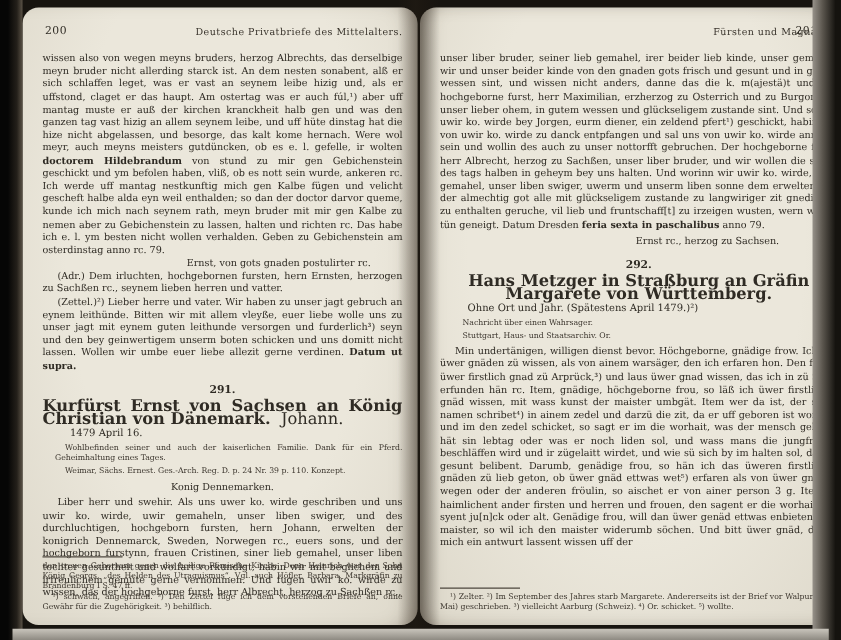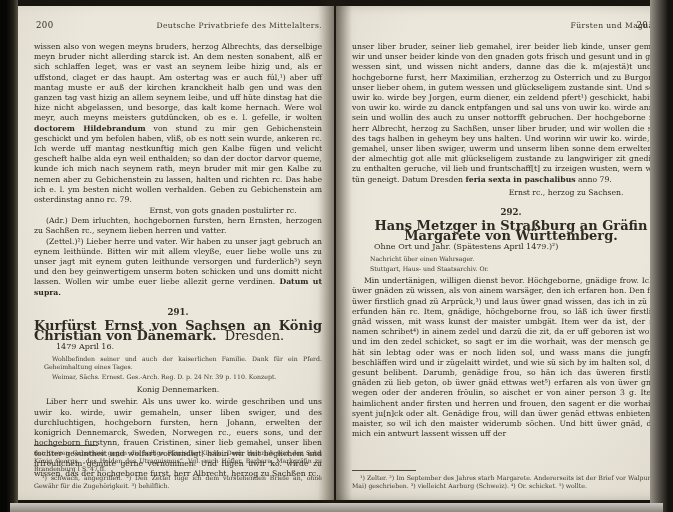--- a/index.html
+++ b/index.html
@@ -1,19 +1,19 @@
 <!DOCTYPE html>
 <html><head>
 <meta charset="utf-8">
 <style>
   html,body{margin:0;padding:0;background:#111;}
   .book{position:relative;width:673px;height:512px;background:#17140f;overflow:hidden;
         font-family:"DejaVu Serif", serif;color:#2f2b24;}
   .page{position:absolute;top:6px;height:494px;overflow:hidden;
-        background:radial-gradient(ellipse at 50% 38%, #ebe7db 55%, #ddd8ca 100%);}
+        background:radial-gradient(ellipse at 50% 38%, #ebe7db 55%, #ddd8ca 100%);border-radius:13px;}
   .page.leftpg{left:18px;width:316px;box-shadow:inset -14px 0 18px -12px rgba(60,48,34,.55);}
   .page.rightpg{left:336px;width:346px;box-shadow:inset 12px 0 16px -10px rgba(60,48,34,.5),
         inset -16px 0 20px -12px rgba(60,48,34,.55);}
   .inner{position:relative;padding:14px 12px 0 16px;height:100%;box-sizing:border-box;}
   .pghead{position:relative;height:14px;margin-bottom:8px;font-size:7.6px;letter-spacing:.4px;}
   .pgnum{position:absolute;top:0;font-size:8.6px;}
   .pgnum.l{left:2px;} .pgnum.r{right:16px;}
   .runtitle{display:block;text-align:right;padding-top:1px;color:#3a352d;}
   p{margin:0;}
   .body{font-size:7.7px;line-height:10.2px;text-align:justify;color:#2e2a23;}
@@ -56,21 +56,21 @@
       <p class="body"><span>wissen also von wegen meyns bruders, herzog Albrechts, das derselbige meyn bruder nicht allerding starck ist. An dem nesten sonabent, alß er sich schlaffen leget, was er vast an seynem leibe hizig und, als er uffstond, claget er das haupt. Am ostertag was er auch fúl,¹) aber uff mantag muste er auß der kirchen kranckheit halb gen und was den ganzen tag vast hizig an allem seynem leibe, und uff hüte dinstag hat die hize nicht abgelassen, und besorge, das kalt kome hernach. Were wol meyr, auch meyns meisters gutdüncken, ob es e. l. gefelle, ir wolten </span><span class="b">doctorem Hildebrandum</span><span> von stund zu mir gen Gebichenstein geschickt und ym befolen haben, vliß, ob es nott sein wurde, ankeren rc. Ich werde uff mantag nestkunftig mich gen Kalbe fügen und velicht gescheft halbe alda eyn weil enthalden; so dan der doctor darvor queme, kunde ich mich nach seynem rath, meyn bruder mit mir gen Kalbe zu nemen aber zu Gebichenstein zu lassen, halten und richten rc. Das habe ich e. l. ym besten nicht wollen verhalden. Geben zu Gebichenstein am osterdinstag anno rc. 79.</span></p>
 
       <p class="sig">Ernst, von gots gnaden postulirter rc.</p>
 
       <p class="body indent">(Adr.) Dem irluchten, hochgebornen fursten, hern Ernsten, herzogen zu Sachßen rc., seynem lieben herren und vatter.</p>
 
       <p class="body indent"><span>(Zettel.)²) Lieber herre und vater. Wir haben zu unser jagt gebruch an eynem leithünde. Bitten wir mit allem vleyße, euer liebe wolle uns zu unser jagt mit eynem guten leithunde versorgen und furderlich³) seyn und den bey geinwertigem unserm boten schicken und uns domitt nicht lassen. Wollen wir umbe euer liebe allezit gerne verdinen. </span><span class="b">Datum ut supra.</span></p>
 
       <p class="secnum">291.</p>
 
-      <p class="sectitle"><span class="b">Kurfürst Ernst von Sachsen an König Christian von Dänemark.</span>&nbsp;&nbsp;<span>Dresden.</span></p>
+      <p class="sectitle"><span class="b">Kurfürst Ernst von Sachsen an König Christian von Dänemark.</span>&nbsp;&nbsp;<span>Johann.</span></p>
 
       <p class="secdate">1479 April 16.</p>
 
       <p class="small regest">Wohlbefinden seiner und auch der kaiserlichen Familie. Dank für ein Pferd. Geheimhaltung eines Tages.</p>
 
       <p class="small archive">Weimar, Sächs. Ernest. Ges.-Arch. Reg. D. p. 24 Nr. 39 p. 110. Konzept.</p>
 
       <p class="salut">Konig Dennemarken.</p>
 
       <p class="body indent">Liber herr und swehir. Als uns uwer ko. wirde geschriben und uns uwir ko. wirde, uwir gemaheln, unser liben swiger, und des durchluchtigen, hochgeborn fursten, hern Johann, erwelten der konigrich Dennemarck, Sweden, Norwegen rc., euers sons, und der hochgeborn furstynn, frauen Cristinen, siner lieb gemahel, unser liben tochter gesuntheit und wolfart vorkundigt, habin wir mit beglichem und irfreulichem gemüte gerne vernommen. Und fugen uwir ko. wirde zu wissen, das der hochgeborne furst, herr Albrecht, herzog zu Sachßen rc.,</p>

